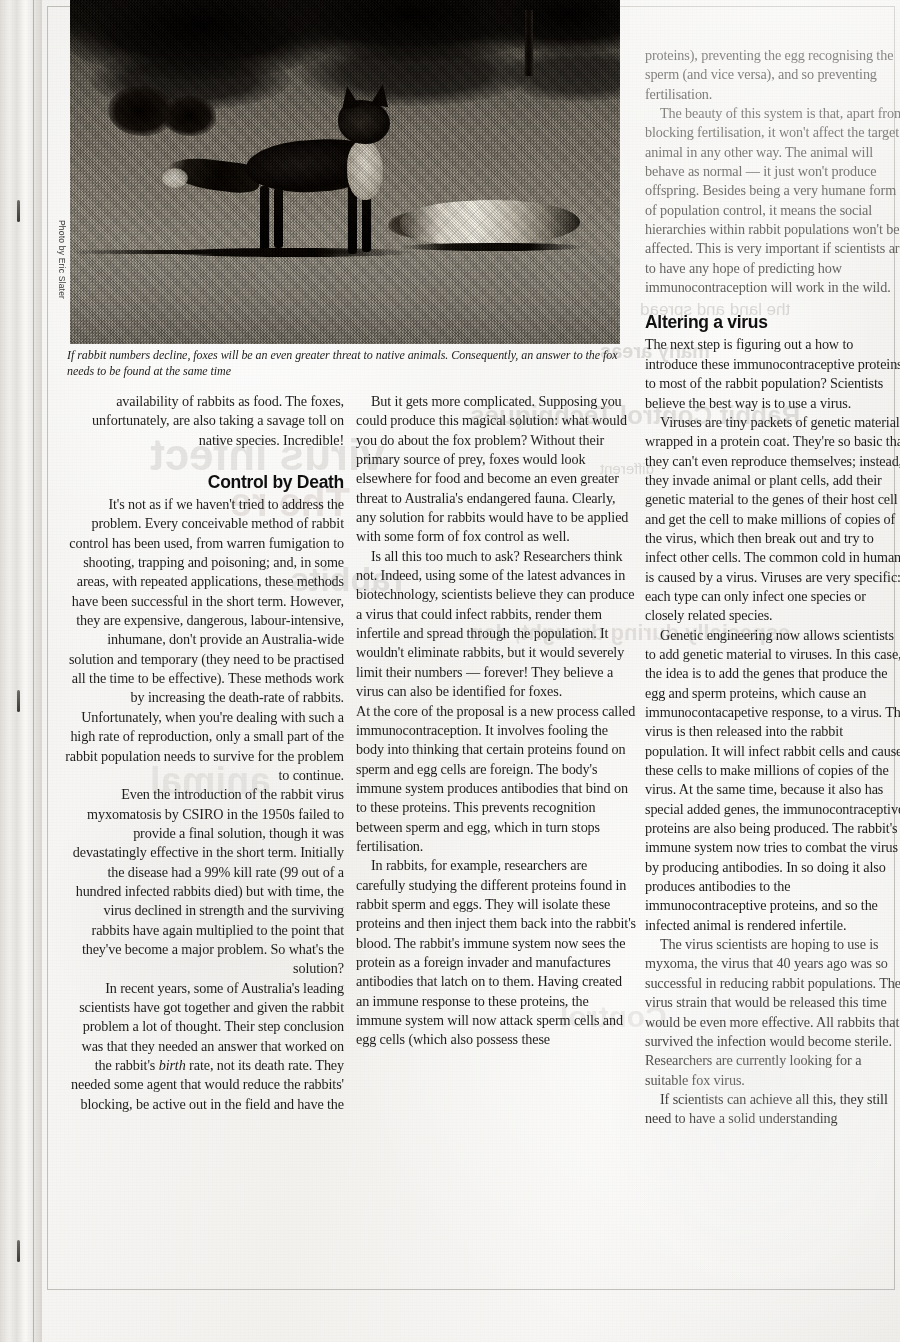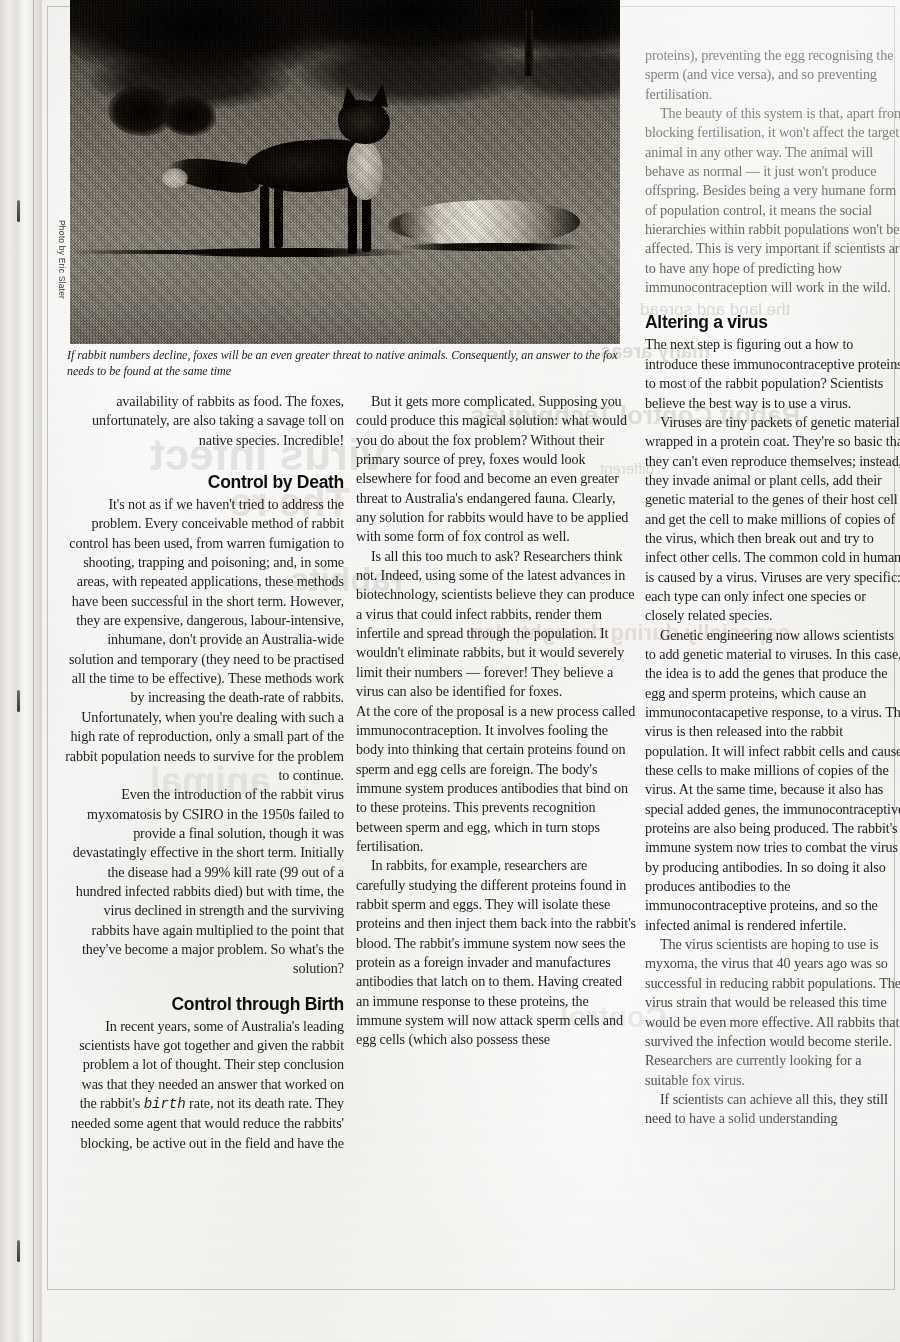--- a/index.html
+++ b/index.html
@@ -265,21 +265,21 @@
     color: #111010;
     margin: 15px 0 2px 0;
     letter-spacing: -0.3px;
   }
   .sec-head.first { margin-top: 22px; }
 
   
   .fade-soft { color: #4a4845; }
   .fade-softer { color: #5b5955; }
 
-  em.it { font-style: italic; font-family: Liberation Mono, monospace; }
+  em.it { font-style: italic; }
 
   
   .ghost {
     position: absolute;
     pointer-events: none;
     font-family: "Liberation Sans", sans-serif;
     font-weight: bold;
     color: rgba(120,112,104,0.16);
     transform: scaleX(-1);
     white-space: nowrap;
@@ -374,21 +374,20 @@
 
   <div id="caption">If rabbit numbers decline, foxes will be an even greater threat to native animals. Consequently, an answer to the fox needs to be found at the same time</div>
 
   <div class="col" id="col-left">
     <p>availability of rabbits as food. The foxes, unfortunately, are also taking a savage toll on native species. Incredible!</p>
 
     <h2 class="sec-head first">Control by Death</h2>
     <p>It's not as if we haven't tried to address the problem. Every conceivable method of rabbit control has been used, from warren fumigation to shooting, trapping and poisoning; and, in some areas, with repeated applications, these methods have been successful in the short term. However, they are expensive, dangerous, labour-intensive, inhumane, don't provide an Australia-wide solution and temporary (they need to be practised all the time to be effective). These methods work by increasing the death-rate of rabbits. Unfortunately, when you're dealing with such a high rate of reproduction, only a small part of the rabbit population needs to survive for the problem to continue.</p>
     <p class="indent">Even the introduction of the rabbit virus myxomatosis by CSIRO in the 1950s failed to provide a final solution, though it was devastatingly effective in the short term. Initially the disease had a 99% kill rate (99 out of a hundred infected rabbits died) but with time, the virus declined in strength and the surviving rabbits have again multiplied to the point that they've become a major problem. So what's the solution?</p>
 
-    <h2 class="sec-head">Control through Birth</h2>
     <p><span>In recent years, some of Australia's leading scientists have got together and given the rabbit problem a lot of thought. Their step conclusion was that they needed an answer that worked on the rabbit's </span><em class="it">birth</em><span> rate, not its death rate. They needed some agent that would reduce the rabbits' blocking, be active out in the field and have the</span></p>
   </div>
 
   <div class="col" id="col-mid">
     <p class="indent">But it gets more complicated. Supposing you could produce this magical solution: what would you do about the fox problem? Without their primary source of prey, foxes would look elsewhere for food and become an even greater threat to Australia's endangered fauna. Clearly, any solution for rabbits would have to be applied with some form of fox control as well.</p>
     <p class="indent">Is all this too much to ask? Researchers think not. Indeed, using some of the latest advances in biotechnology, scientists believe they can produce a virus that could infect rabbits, render them infertile and spread through the population. It wouldn't eliminate rabbits, but it would severely limit their numbers — forever! They believe a virus can also be identified for foxes.</p>
 
     <p>At the core of the proposal is a new process called immunocontraception. It involves fooling the body into thinking that certain proteins found on sperm and egg cells are foreign. The body's immune system produces antibodies that bind on to these proteins. This prevents recognition between sperm and egg, which in turn stops fertilisation.</p>
     <p class="indent">In rabbits, for example, researchers are carefully studying the different proteins found in rabbit sperm and eggs. They will isolate these proteins and then inject them back into the rabbit's blood. The rabbit's immune system now sees the protein as a foreign invader and manufactures antibodies that latch on to them. Having created an immune response to these proteins, the immune system will now attack sperm cells and egg cells (which also possess these</p>
   </div>

